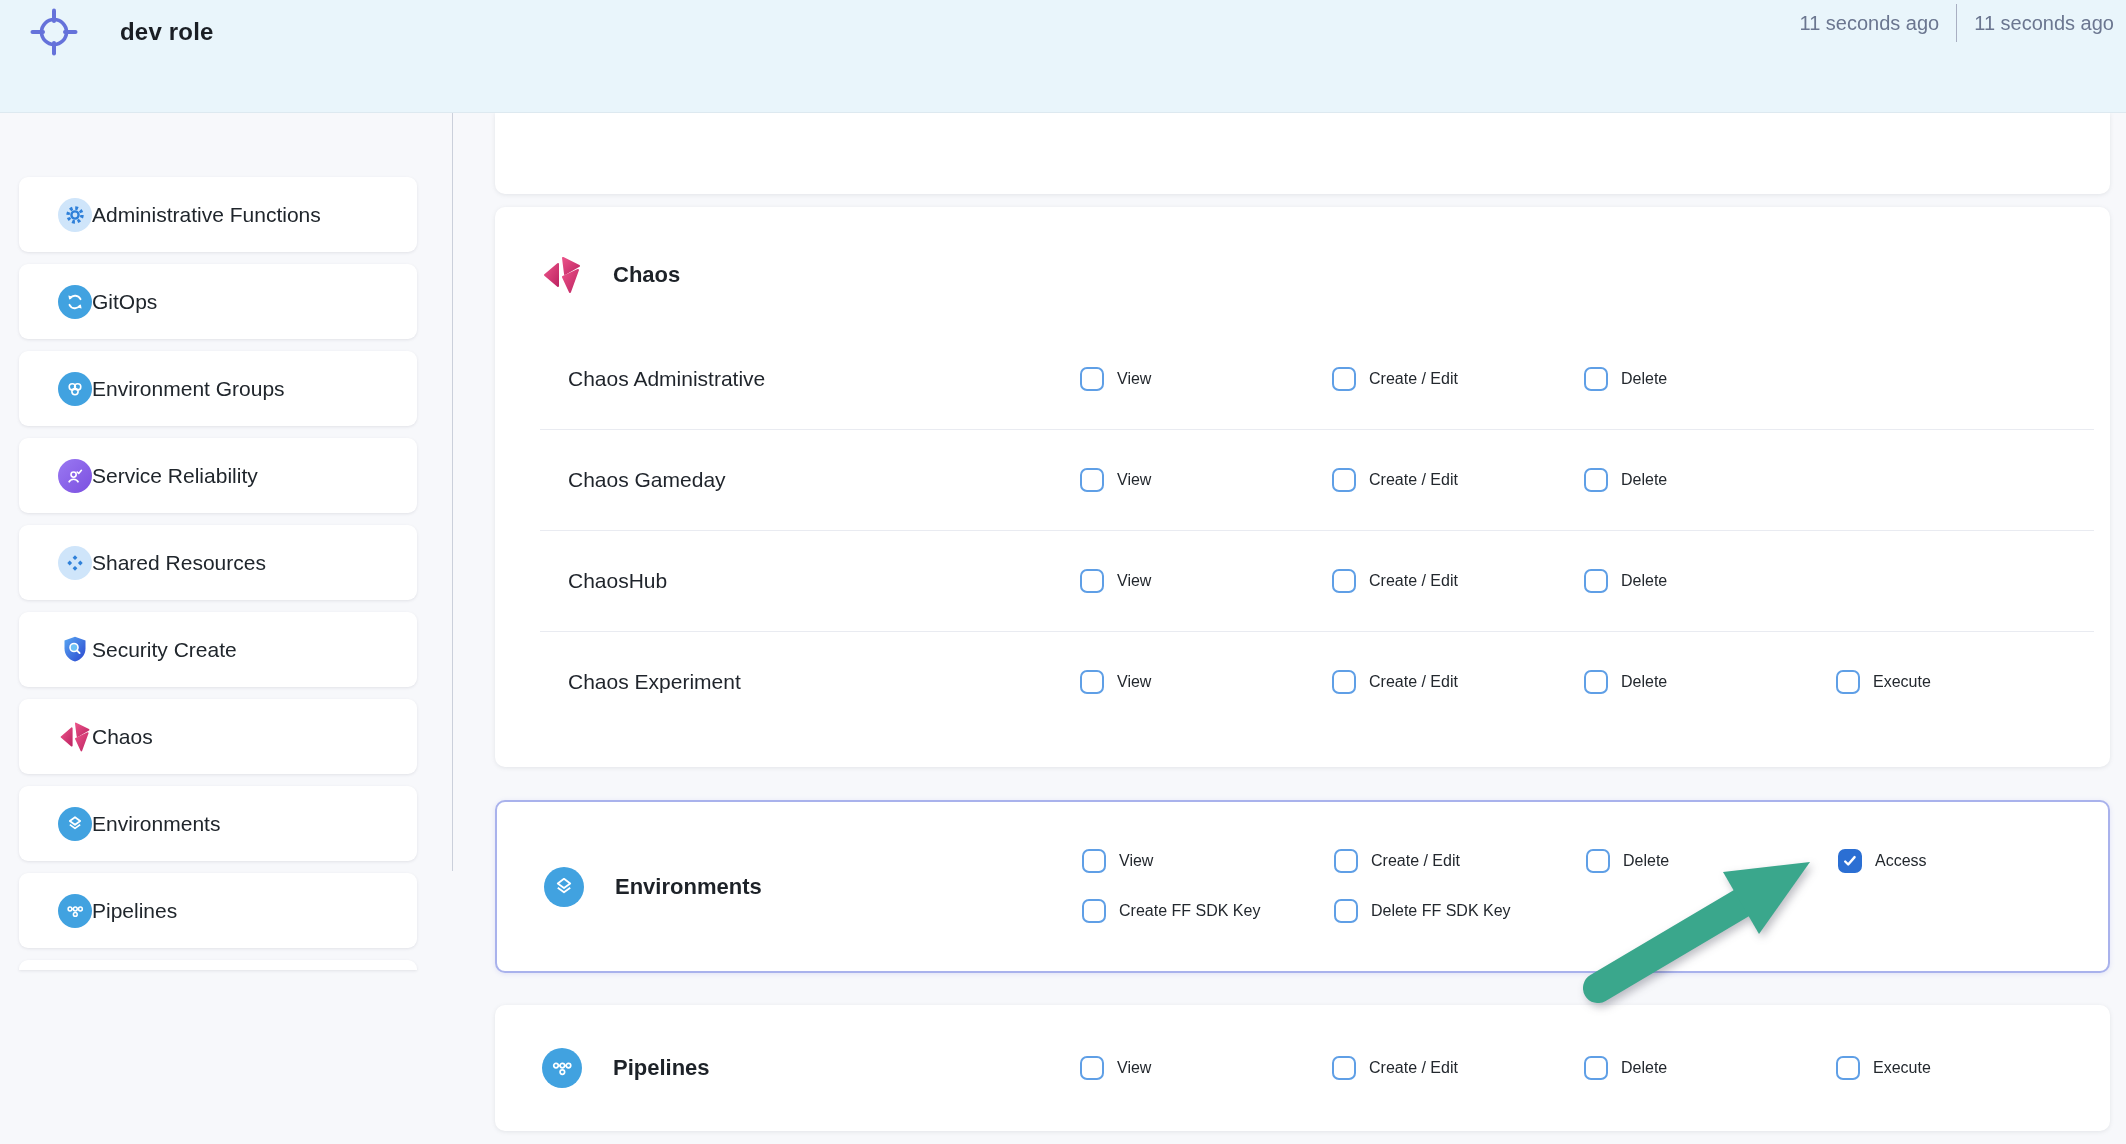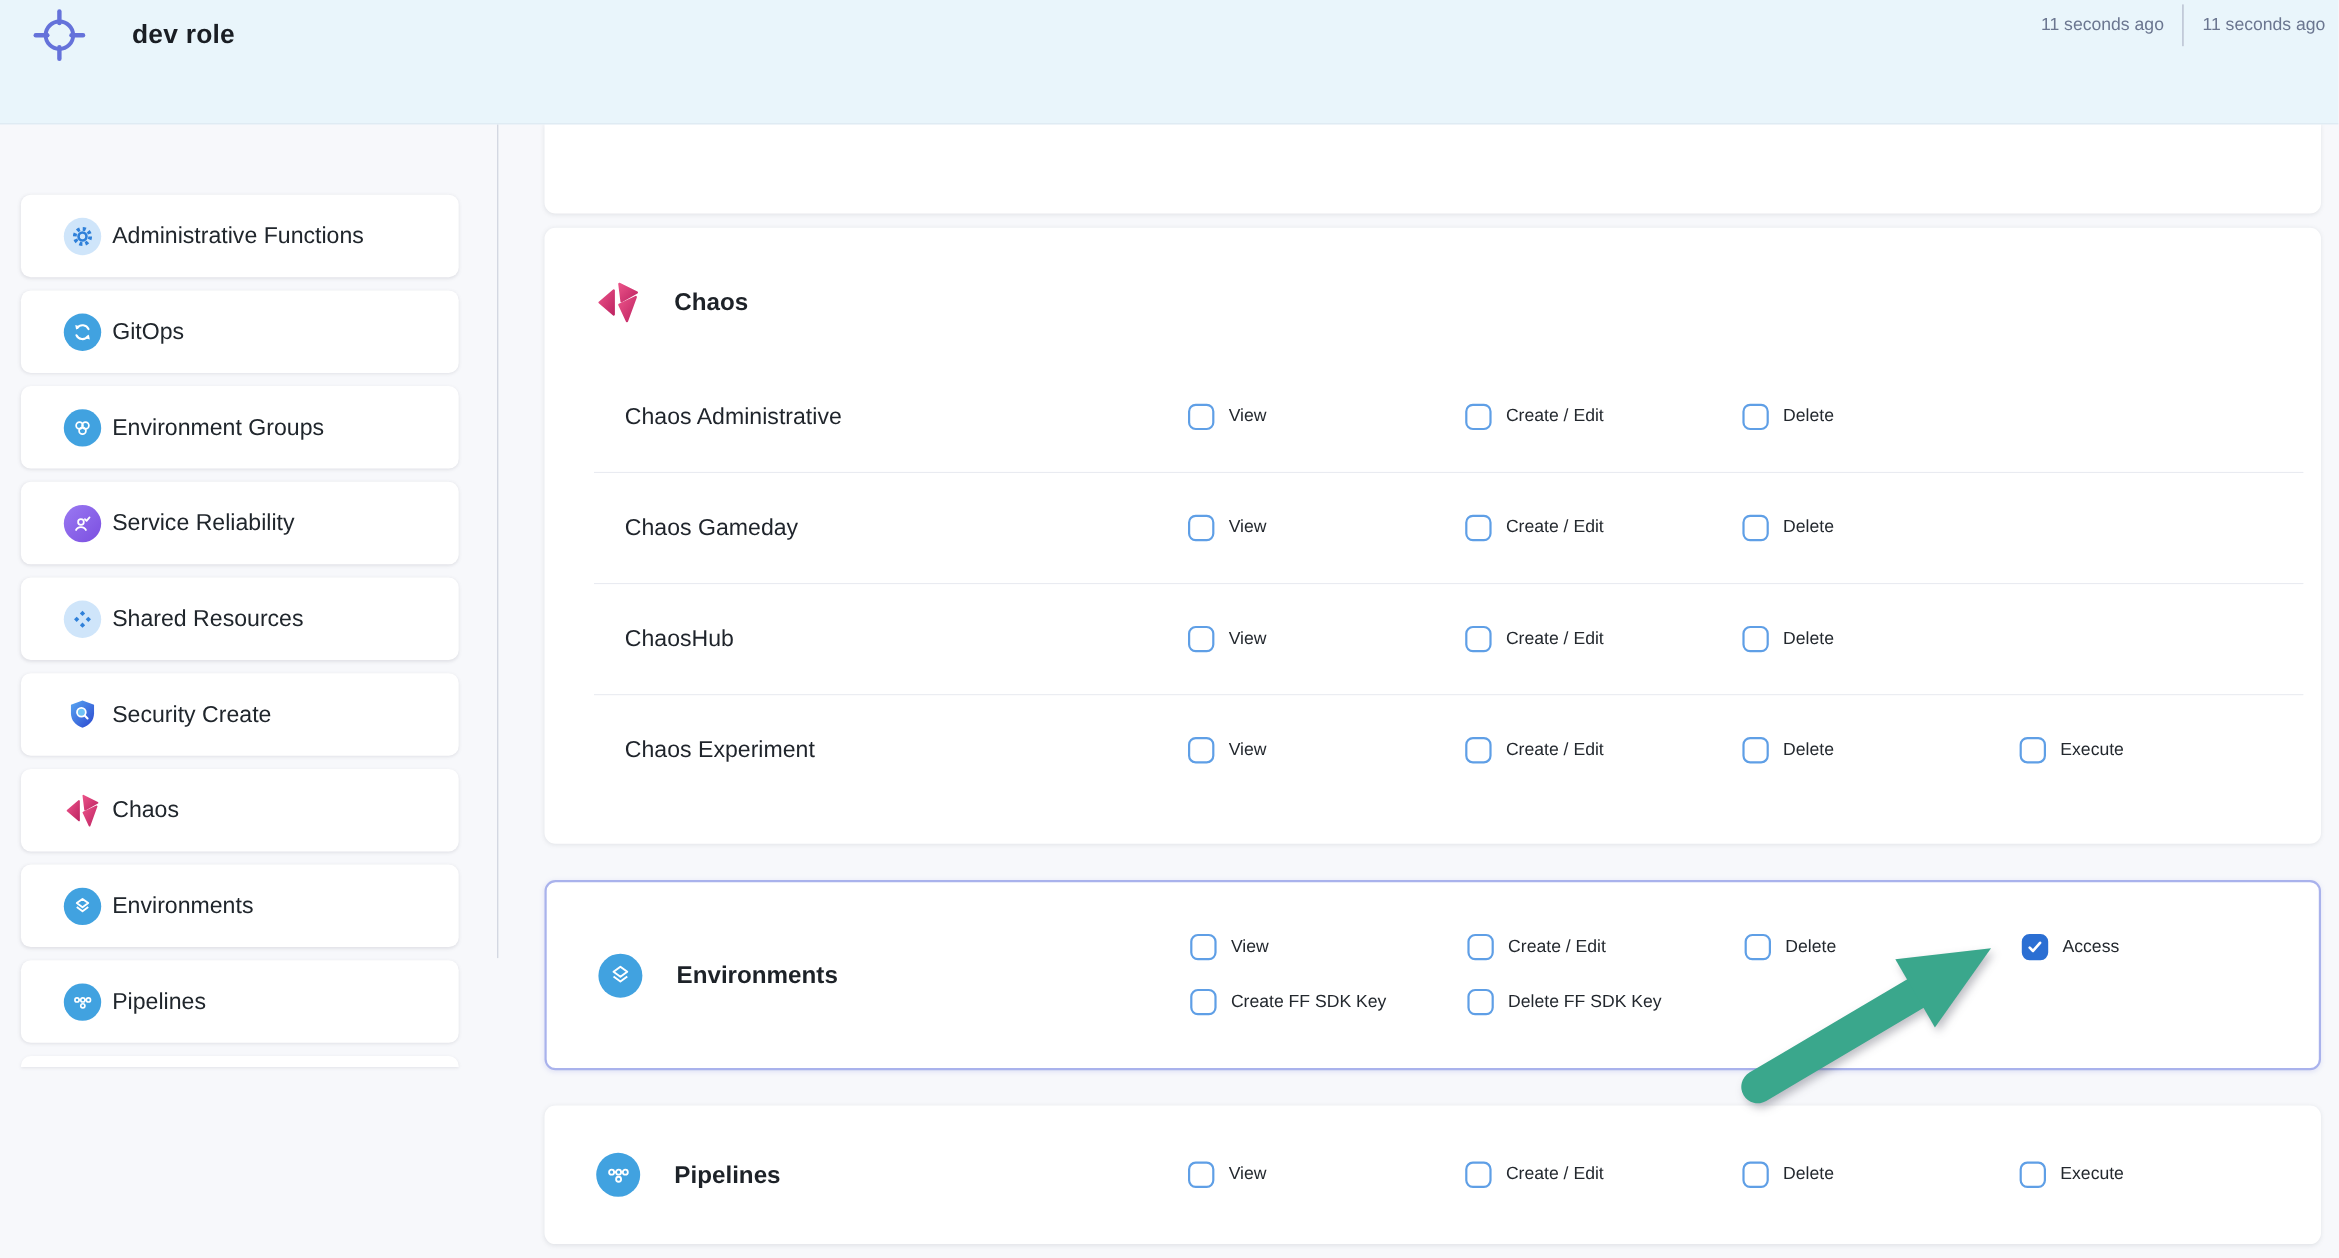--- a/index.html
+++ b/index.html
@@ -6,30 +6,30 @@
   html,body { width:2126px; height:1144px; }
   body { font-family:"Liberation Sans","DejaVu Sans",sans-serif; background:#f7f8fb; overflow:hidden; }
   .app { position:relative; width:2126px; height:871px;border-radius:18px; }
 
   
   .hdr { position:absolute; left:0; top:0; width:2126px; height:113px; background:#e9f5fb; border-bottom:1px solid #dde9f0; z-index:5; }
   .hdr .target { position:absolute; left:30px; top:8px; }
   .hdr .ptitle { position:absolute; left:120px; top:0; height:64px; display:flex; align-items:center;
                  font-size:24px; font-weight:bold; color:#1a1e24; letter-spacing:.2px; }
   .stamps { position:absolute; right:12px; top:0; height:46px; display:flex; align-items:center; gap:17px;
-            font-size:16px; color:#6b7690; }
+            font-size:20px; color:#6b7690; }
   .vsep { width:1px; height:38px; background:#a9afc2; }
 
   
   .vdiv { position:absolute; left:452px; top:113px; bottom:0; width:1px; background:#cbd0db; }
 
   
   .sidebar { position:absolute; left:19px; top:177px; width:398px; display:flex; flex-direction:column; gap:12px; }
   .scard { height:75px; background:#fff; border-radius:9px; box-shadow:0 1px 3px rgba(96,97,112,.14);
-           display:flex; align-items:center; padding-left:39px; gap:10px; cursor:pointer; }
+           display:flex; align-items:center; padding-left:39px; cursor:pointer; }
   .scard.sliver { height:10px; border-radius:9px 9px 0 0; }
   .sicon { width:34px; height:34px; border-radius:50%; display:flex; align-items:center; justify-content:center; flex:none; }
   .sicon.blue   { background:#41a2e0; }
   .sicon.light  { background:#cfe5fa; }
   .sicon.orange { background:#e2913f; }
   .sicon.purple { background:linear-gradient(135deg,#9a79f2,#7b4fe0); }
   .sicon.none   { background:transparent; }
   .slabel { font-size:21px; font-weight:500; color:#20262c; }
 
   

